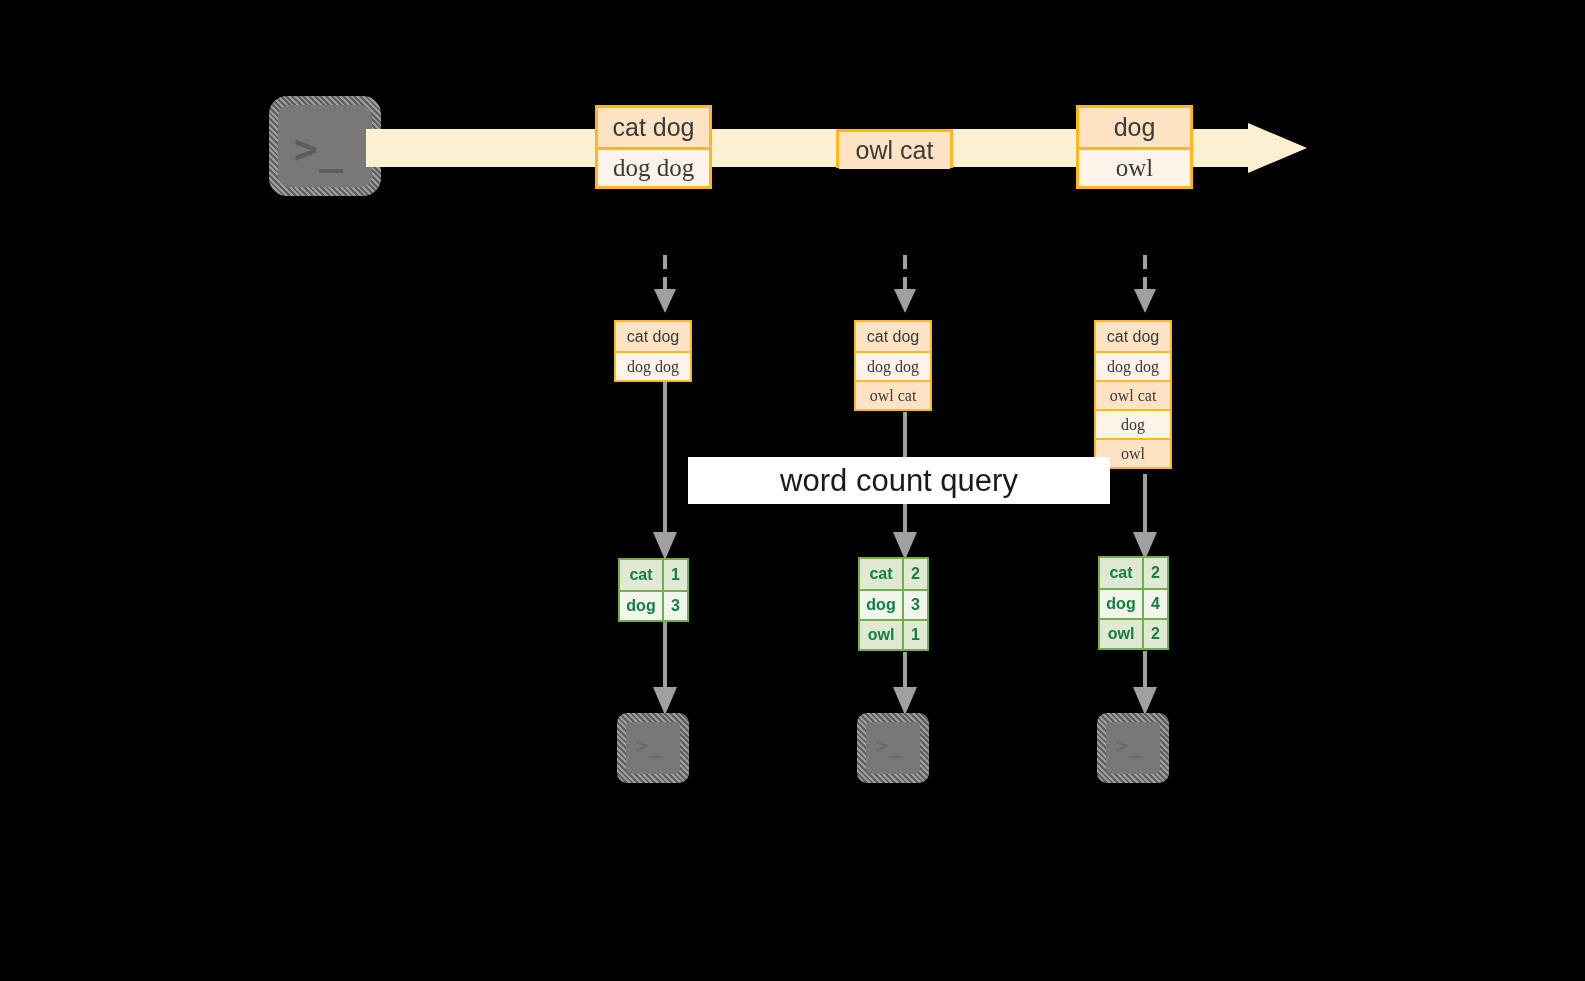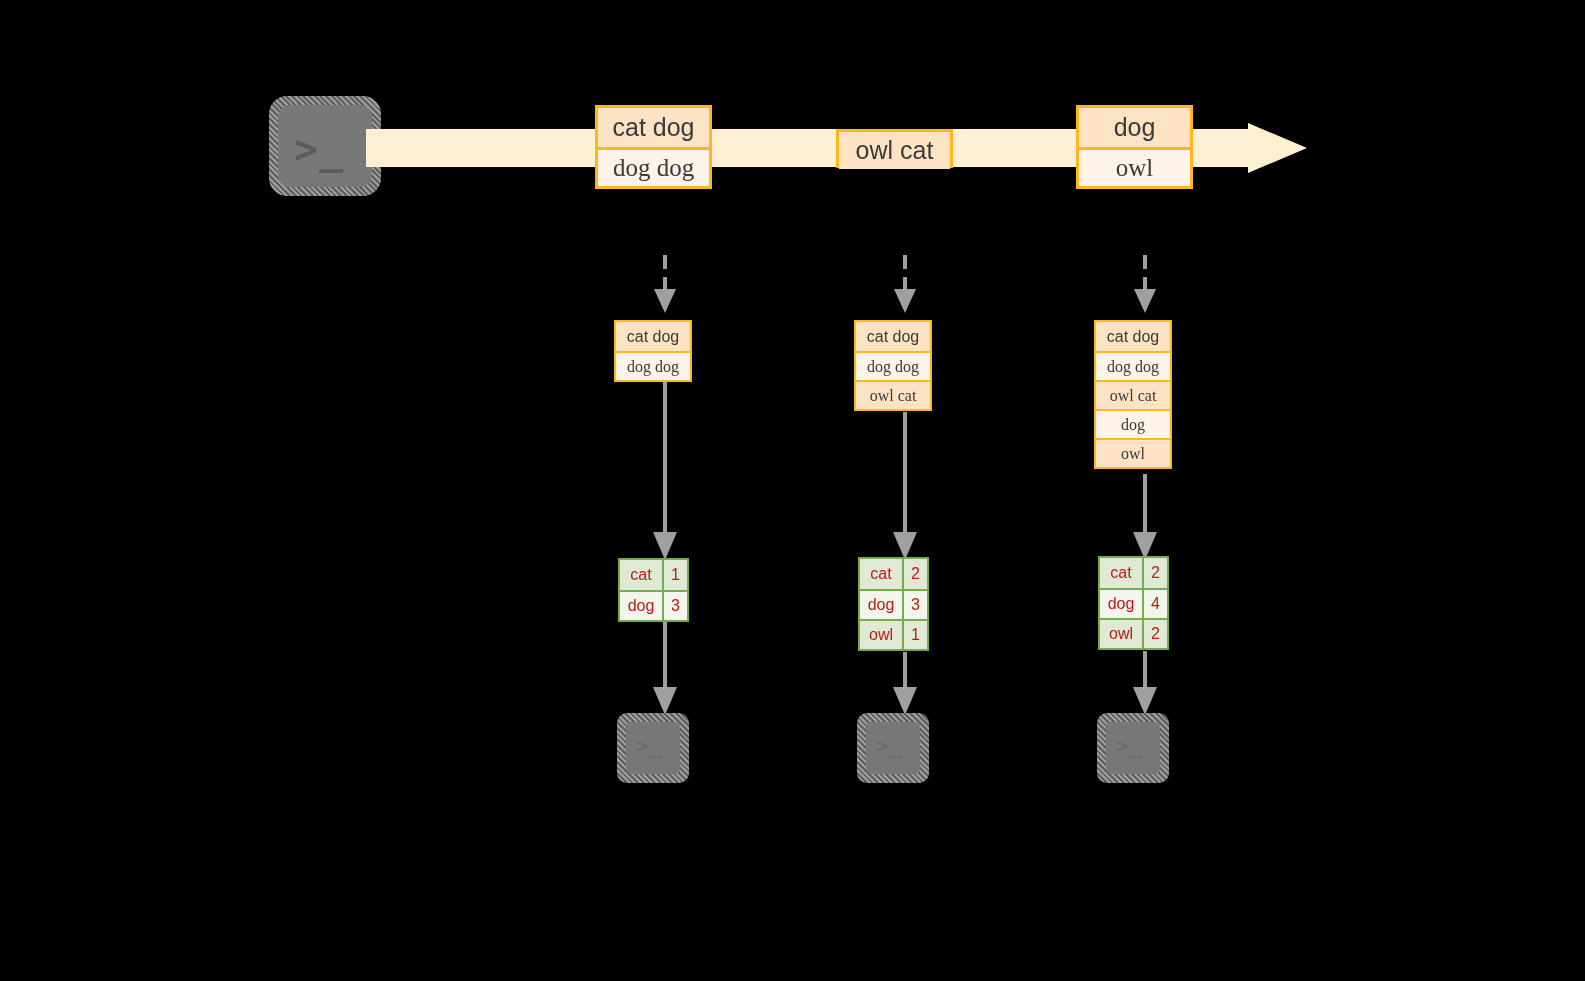--- a/index.html
+++ b/index.html
@@ -120,21 +120,22 @@
     height: 30px;
     box-sizing: border-box;
   }
   .gtable .grow + .grow { border-top: 2px solid #74ad4c; }
   .gtable .gcell {
     box-sizing: border-box;
     display: flex;
     align-items: center;
     justify-content: center;
     font-size: 16px;
-    color: #b91c1c;
+    color: #15803d;
+    font-weight: bold;
   }
   .gtable .gcell.word { flex: 0 0 42px; }
   .gtable .gcell.count {
     flex: 1 1 auto;
     border-left: 2px solid #74ad4c;
   }
   .gtable .grow.shade-a .gcell { background: #dfe9d4; }
   .gtable .grow.shade-b .gcell { background: #f1f5ec; }
 
   
@@ -244,20 +245,23 @@
   </div>
 
   <div class="obox stack" style="left:1094px; top:320px; width:78px;">
     <div class="cell shade-a">cat dog</div>
     <div class="cell shade-b">dog dog</div>
     <div class="cell shade-a">owl cat</div>
     <div class="cell shade-b">dog</div>
     <div class="cell shade-a">owl</div>
   </div>
 
+  <div id="query-banner">
+    <span class="label">word count query</span>
+  </div>
 
   <div class="gtable" style="left:618px; top:558px; width:71px;">
     <div class="grow shade-a">
       <div class="gcell word">cat</div>
       <div class="gcell count">1</div>
     </div>
     <div class="grow shade-b">
       <div class="gcell word">dog</div>
       <div class="gcell count">3</div>
     </div>

